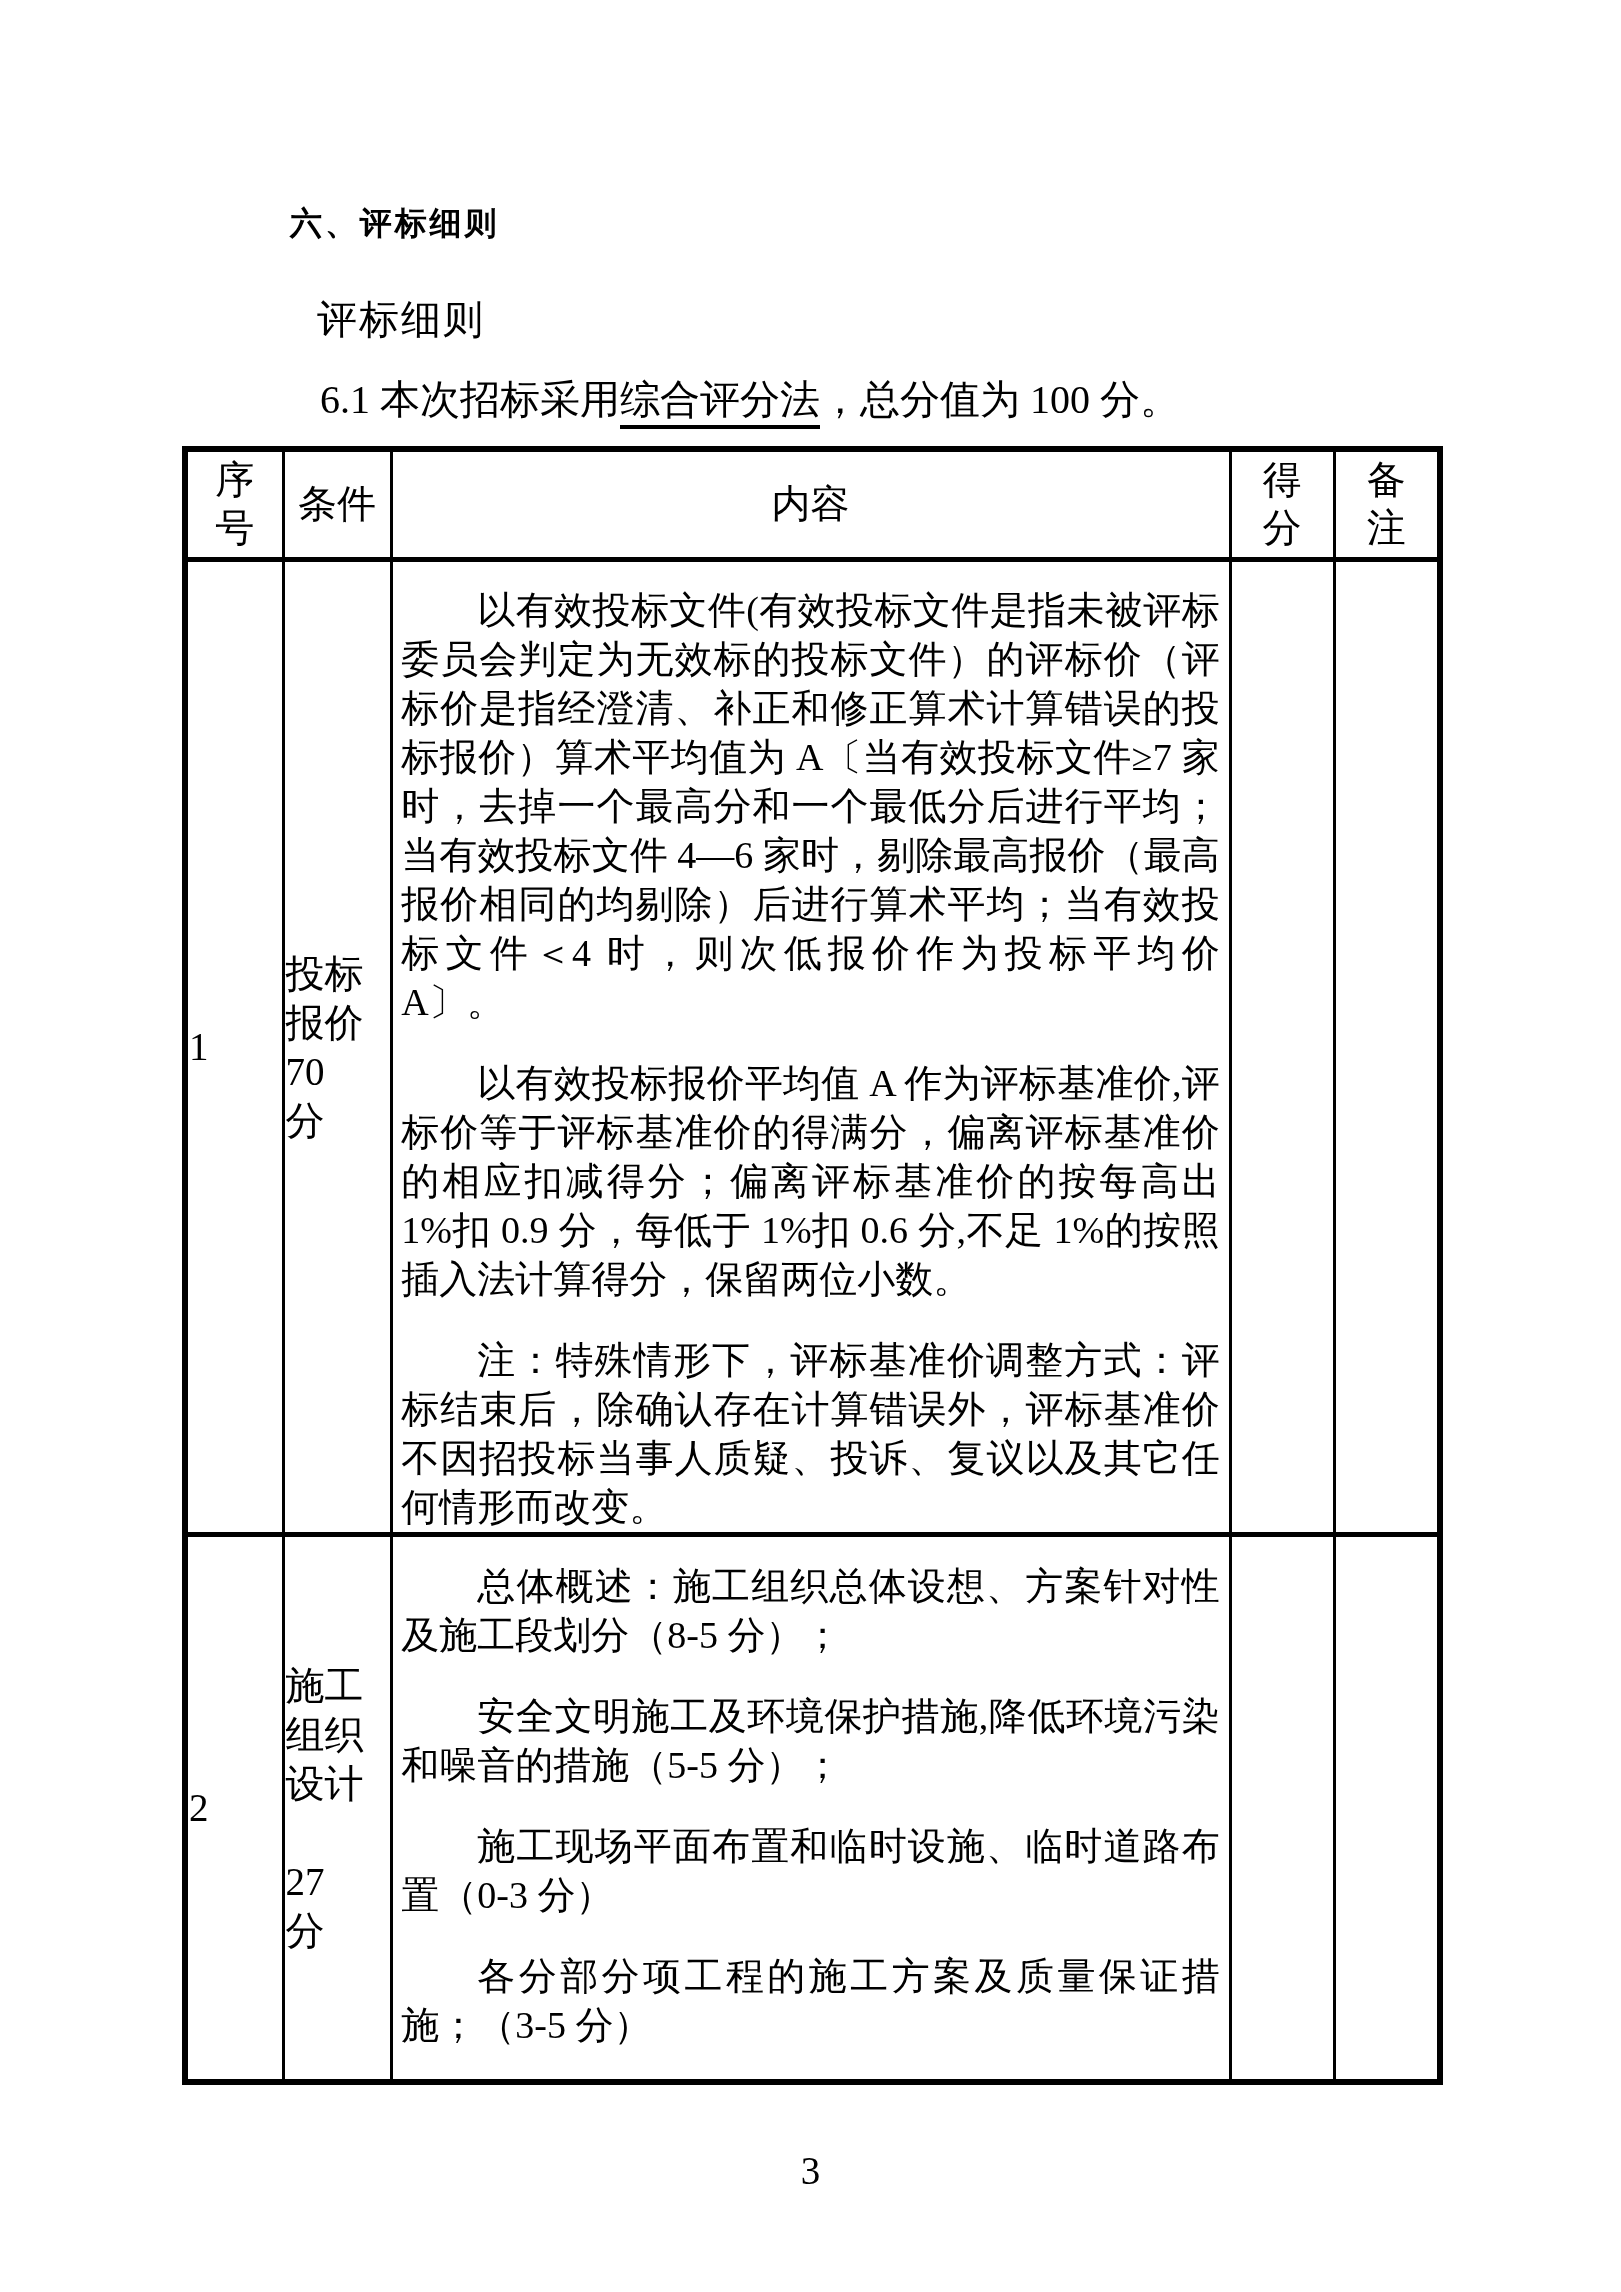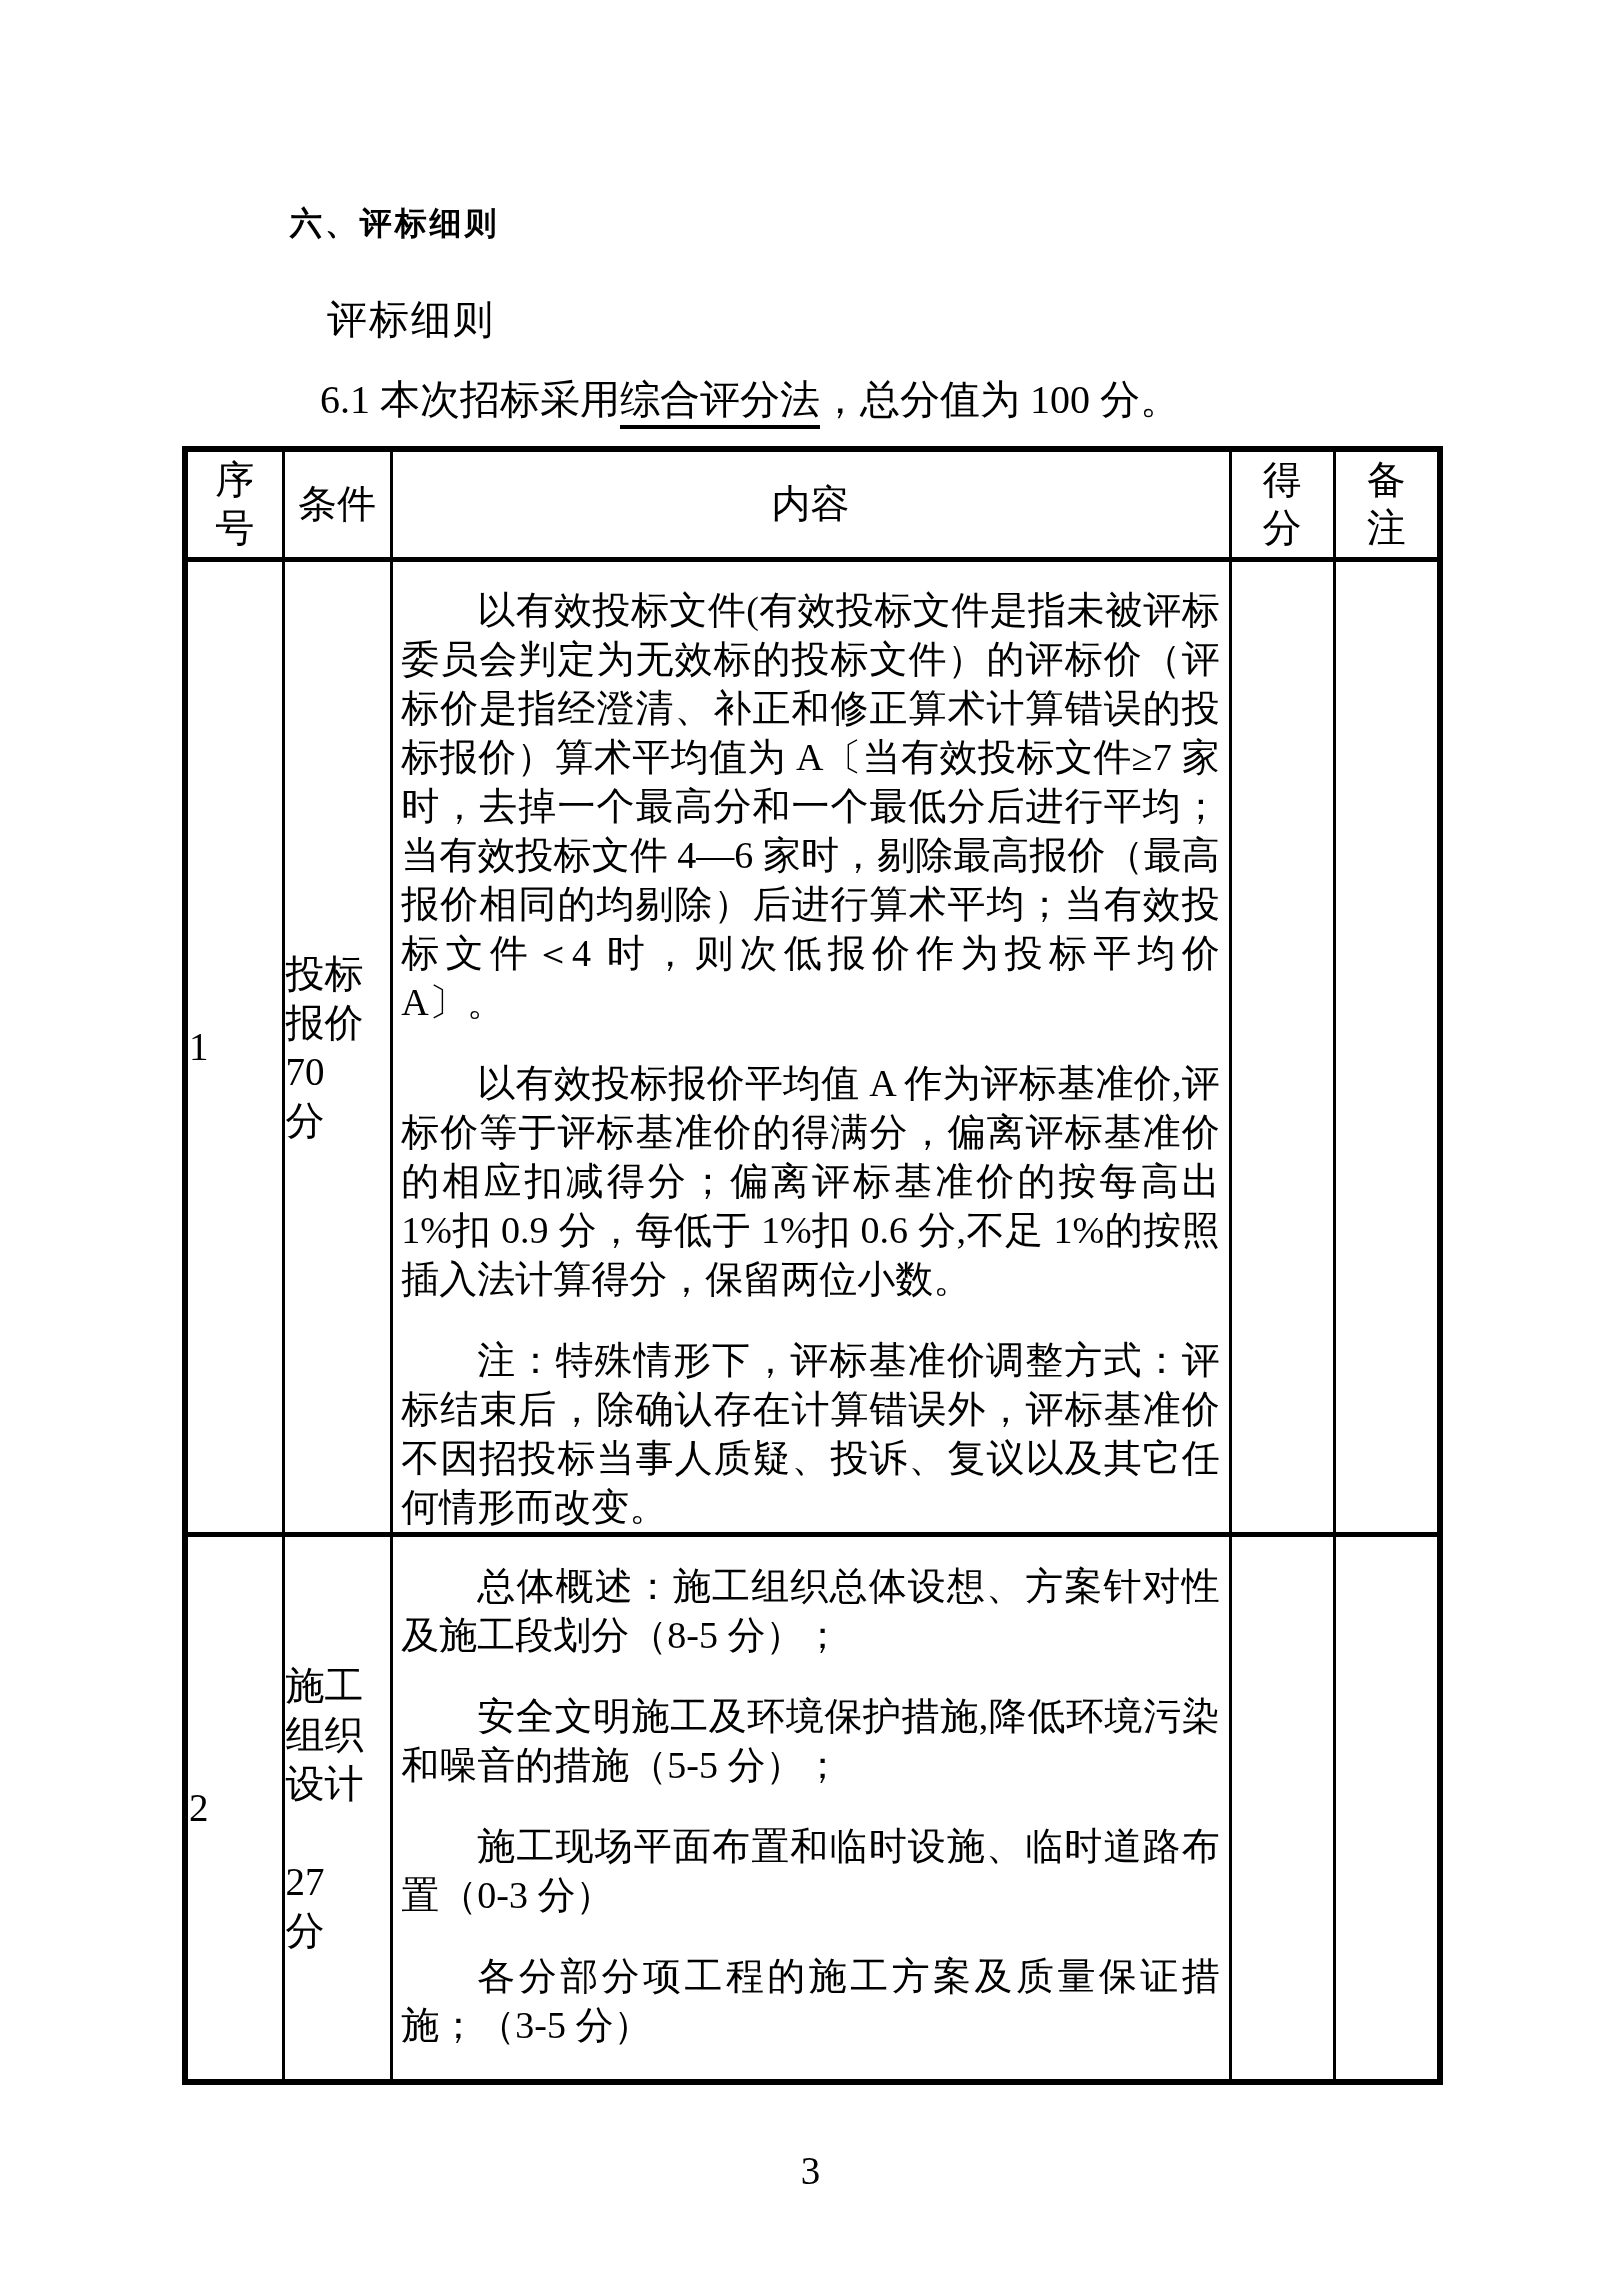--- a/index.html
+++ b/index.html
@@ -12,21 +12,21 @@
     font-family:"Liberation Serif","DejaVu Serif",serif;
     overflow:hidden;
   }
   .heading {
     position:absolute; left:245px; top:202px;
     font-size:32px; font-weight:bold; letter-spacing:2.9px;
     white-space:nowrap;
     margin-left:45px;
   }
   .subheading {
-    position:absolute; left:327px; top:292px;
+    position:absolute; left:317px; top:292px;
     font-size:40px; letter-spacing:2px; white-space:nowrap;
   }
   .intro {
     position:absolute; left:320px; top:372px;
     font-size:40px; white-space:nowrap;text-align:right;
   }
   .intro .u {
     border-bottom:4.9px solid #000;
     padding-bottom:2.9px;
   }

